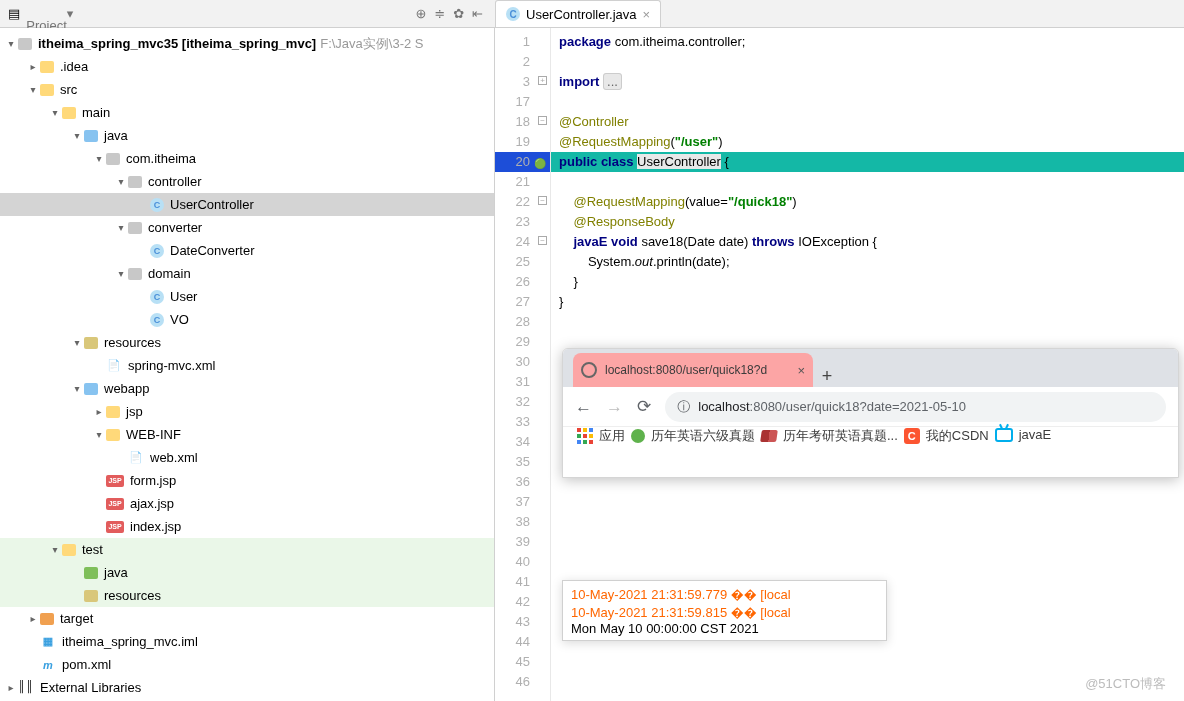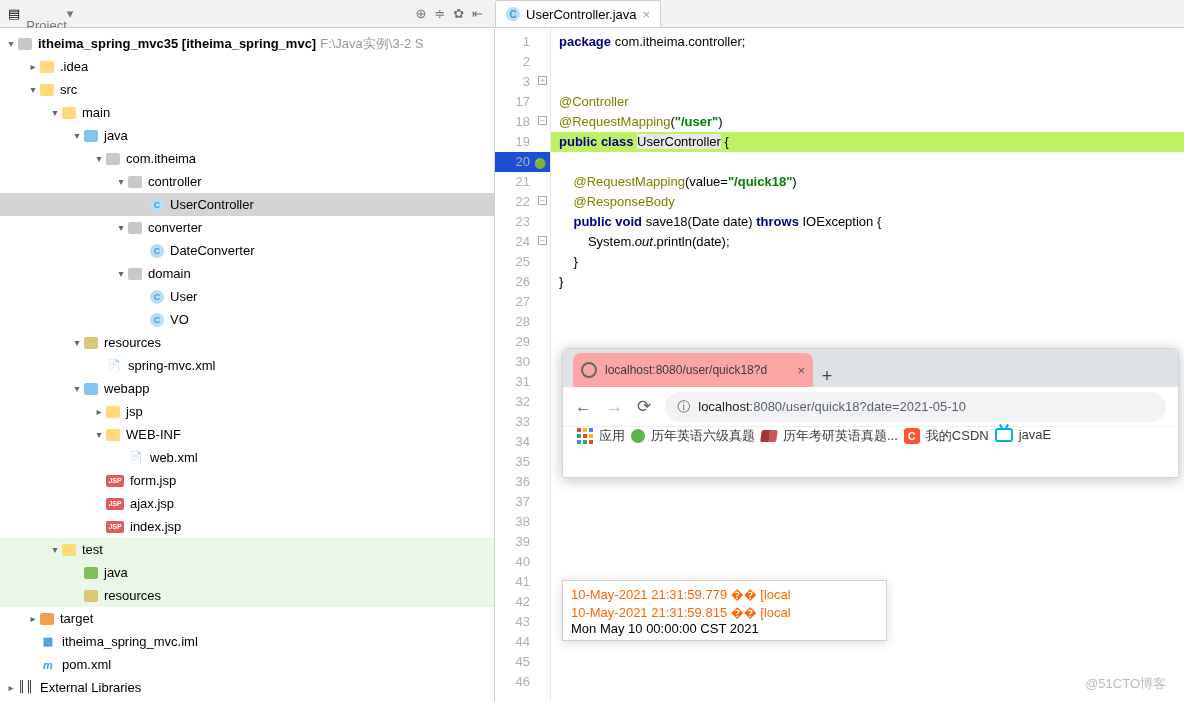--- a/index.html
+++ b/index.html
@@ -35,21 +35,21 @@
 .lbl.bold { font-weight:bold;}
 .lbl.context { color:#999; margin-left:4px;}
 .editor { flex:1; display:flex; position:relative; background:#fff;}
 .gutter { width:56px; border-right:1px solid #e8e8e8; background:#fff; text-align:right; color:#b0b0b0; font-family:Consolas,monospace; font-size:12px; padding-top:4px;}
 .gutter div { padding-right:20px; height:20px; line-height:20px; position:relative;}
 .gutter div.hl { background:#1d4ed8;}
 .gutter .gicon { position:absolute; right:3px; top:2px; font-size:11px;}
 .gutter .fold { position:absolute; right:3px; top:4px; width:9px; height:9px; border:1px solid #aaa; font-size:8px; line-height:7px; text-align:center; color:#aaa; background:#fff;}
 .code { flex:1; font-family:Consolas,monospace; font-size:12.5px; padding-top:4px;}
 .code .line { height:20px; line-height:20px; padding-left:8px; white-space:pre;}
-.code .line.hl { background:#bef264;}
+.code .line.hl { background:#14b8a6;}
 .kw { color:#000080; font-weight:bold;}
 .ann { color:#808000;}
 .str { color:#008000; font-weight:bold;}
 .cls { color:#000;}
 .dots { background:#e8e8e8; border:1px solid #ccc; border-radius:3px; padding:0 3px; color:#666;}
 .ital { font-style:italic;}
 
 .browser { position:absolute; left:562px; top:348px; width:617px; height:130px; background:#fff; border-radius:6px 6px 0 0; box-shadow:0 2px 14px rgba(0,0,0,0.25); overflow:hidden; border:1px solid #d5d5d5;}
 .browser .tabs { height:38px; background:#dee1e6; display:flex; align-items:flex-end; padding-left:10px;}
 .browser .btab { background:#fca5a5; height:34px; border-radius:8px 8px 0 0; display:flex; align-items:center; padding:0 8px; gap:8px; width:240px;}
@@ -277,28 +277,29 @@
         <div>41</div>
         <div>42</div>
         <div>43</div>
         <div>44</div>
         <div>45</div>
         <div>46</div>
       </div>
     <div class="code">
       <div class="line"><span class="kw">package</span><span> com.itheima.controller;</span></div>
       <div class="line"></div>
+      <div class="line"><span class="kw">import </span><span class="dots">...</span></div>
       <div class="line"></div>
       <div class="line"><span class="ann">@Controller</span></div>
       <div class="line"><span class="ann">@RequestMapping</span><span>(</span><span class="str">"/user"</span><span>)</span></div>
       <div class="line hl"><span class="kw">public class </span><span class="cls" style="background:#e8e8e8">UserController</span><span> {</span></div>
       <div class="line"></div>
       <div class="line"><span class="ann">    @RequestMapping</span><span>(value=</span><span class="str">"/quick18"</span><span>)</span></div>
       <div class="line"><span class="ann">    @ResponseBody</span></div>
-      <div class="line"><span class="kw">    public void </span><span>save18(Date date) </span><span class="kw">throws </span><span>IOException {</span></div>
+      <div class="line"><span class="kw">    javaE void </span><span>save18(Date date) </span><span class="kw">throws </span><span>IOException {</span></div>
       <div class="line"><span>        System.</span><span class="ital">out</span><span>.println(date);</span></div>
       <div class="line"><span>    }</span></div>
       <div class="line"><span>}</span></div>
     </div>
   </div>
 </div>
 
 <div class="browser">
   <div class="tabs">
     <div class="btab">

